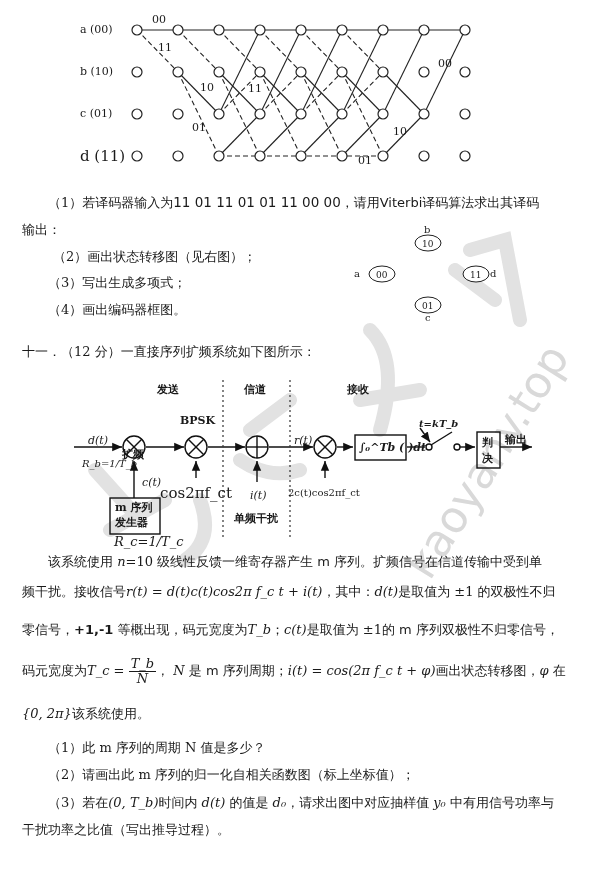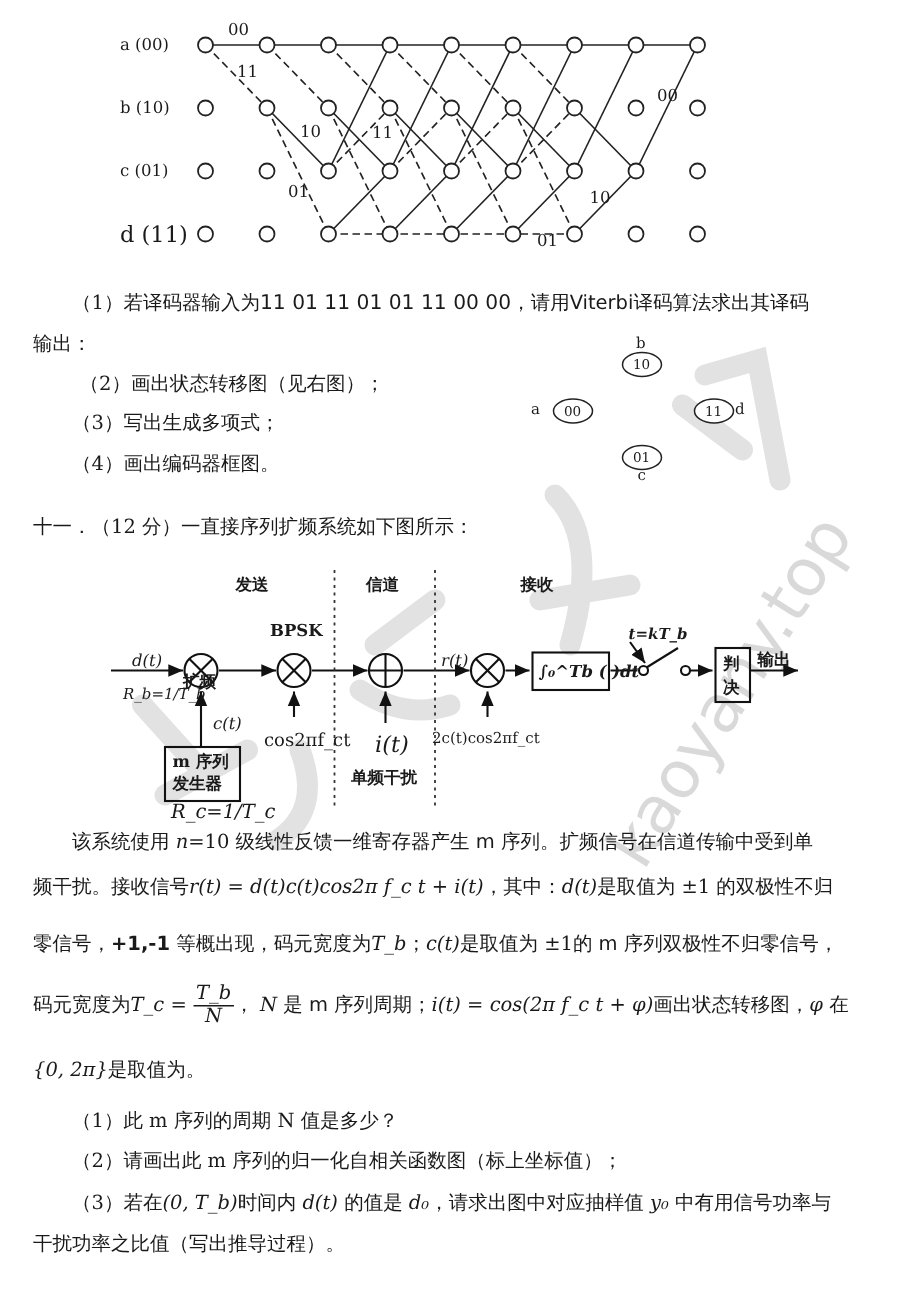--- a/index.html
+++ b/index.html
@@ -212,22 +212,22 @@
 <div class="abs txt bold" style="left:244px;top:382px;font-size:11px;">信道</div>
 <div class="abs txt bold" style="left:347px;top:382px;font-size:11px;">接收</div>
 <div class="abs txt bold" style="left:122px;top:431px;font-size:11px;margin-top:16px;">扩频</div>
 <div class="abs txt bold" style="left:180px;top:413px;font-size:11px;">BPSK</div>
 <div class="abs txt it" style="left:88px;top:433px;font-size:11px;">d(t)</div>
 <div class="abs txt it" style="left:82px;top:456px;font-size:10px;">R_b=1/T_b</div>
 <div class="abs txt it" style="left:142px;top:475px;font-size:11px;">c(t)</div>
 <div class="abs txt bold" style="left:115px;top:500px;font-size:11px;">m 序列</div>
 <div class="abs txt bold" style="left:115px;top:515px;font-size:11px;">发生器</div>
 <div class="abs txt it" style="left:114px;top:534px;font-size:13px;">R_c=1/T_c</div>
-<div class="abs txt" style="left:176px;top:485px;font-size:12px;">cos2πf_ct</div>
-<div class="abs txt it" style="left:250px;top:488px;font-size:15px;">i(t)</div>
+<div class="abs txt" style="left:160px;top:485px;font-size:15px;">cos2πf_ct</div>
+<div class="abs txt it" style="left:250px;top:488px;font-size:11px;">i(t)</div>
 <div class="abs txt bold" style="left:234px;top:511px;font-size:11px;">单频干扰</div>
 <div class="abs txt it" style="left:294px;top:433px;font-size:11px;">r(t)</div>
 <div class="abs txt" style="left:288px;top:485px;font-size:10px;">2c(t)cos2πf_ct</div>
 <div class="abs txt it bold" style="left:359px;top:440px;font-size:11px;">∫₀^Tb ( )dt</div>
 <div class="abs txt it bold" style="left:419px;top:416px;font-size:10px;">t=kT_b</div>
 <div class="abs txt bold" style="left:482px;top:435px;font-size:11px;">判</div>
 <div class="abs txt bold" style="left:482px;top:451px;font-size:11px;">决</div>
 <div class="abs txt bold" style="left:505px;top:432px;font-size:11px;">输出</div>
 
 <div class="abs txt" style="left:48px;top:554px;">
@@ -238,21 +238,21 @@
 </div>
 <div class="abs txt" style="left:22px;top:622px;">
   <span>零信号，</span><span class="sans bold">+1,-1</span> <span>等概出现，码元宽度为</span><span class="it">T_b</span><span>；</span><span class="it">c(t)</span><span>是取值为 ±1的</span> <span class="sans">m</span> <span>序列双极性不归零信号，</span>
 </div>
 <div class="abs txt" style="left:22px;top:656px;line-height:30px;">
   <span>码元宽度为</span><span class="it">T_c =</span>
   <span class="frac"><span class="num">T_b</span><span>N</span></span><span>，</span>
   <span class="it">N</span> <span>是</span> <span class="sans">m</span> <span>序列周期；</span><span class="it">i(t) = cos(2π f_c t + φ)</span><span>画出状态转移图，</span><span class="it">φ</span> <span>在</span>
 </div>
 <div class="abs txt" style="left:22px;top:706px;">
-  <span class="it">{0, 2π}</span><span>是取值为。</span>
+  <span class="it">{0, 2π}</span><span>该系统使用。</span>
 </div>
 
 <div class="abs txt" style="left:48px;top:740px;">（1）此 m 序列的周期 N 值是多少？</div>
 <div class="abs txt" style="left:48px;top:767px;">（2）请画出此 m 序列的归一化自相关函数图（标上坐标值）；</div>
 <div class="abs txt" style="left:48px;top:795px;">
   <span>（3）若在</span><span class="it">(0, T_b)</span><span>时间内</span> <span class="it">d(t)</span> <span>的值是</span> <span class="it">d₀</span><span>，请求出图中对应抽样值</span> <span class="it">y₀</span> <span>中有用信号功率与</span>
 </div>
 <div class="abs txt" style="left:22px;top:822px;">干扰功率之比值（写出推导过程）。</div>
 
 </body></html>

